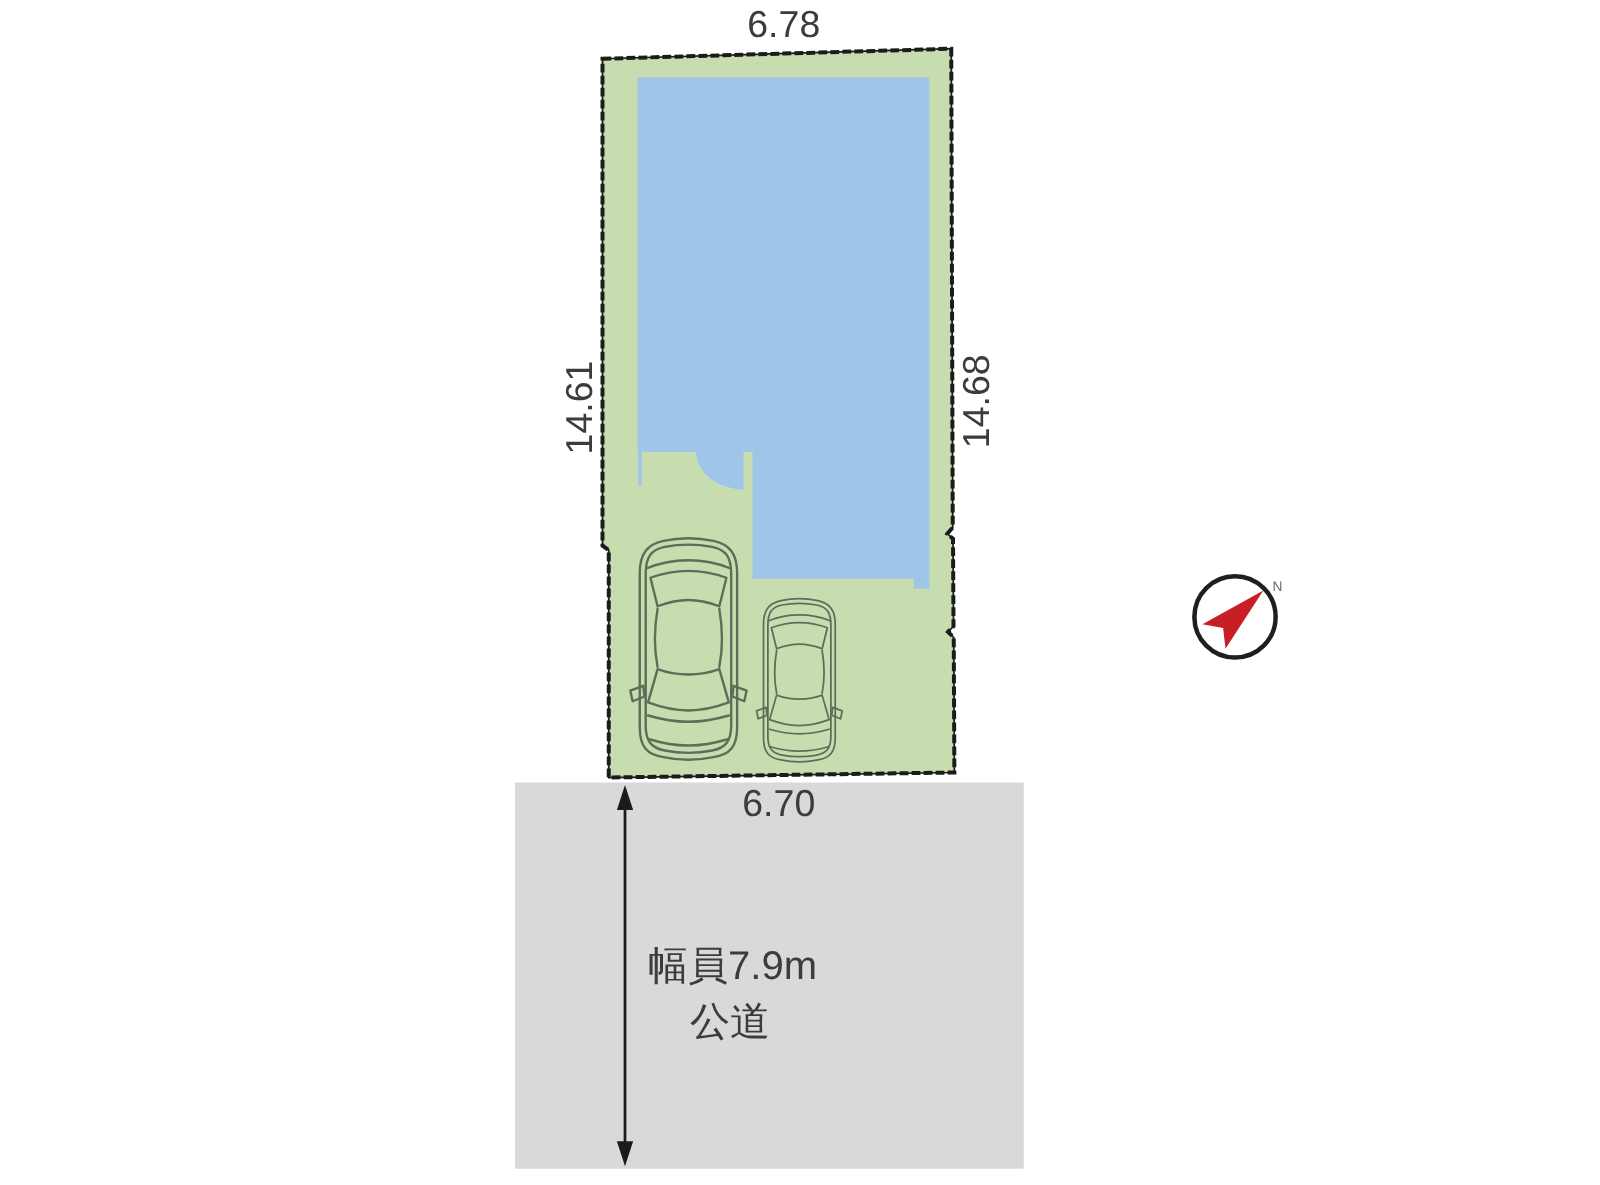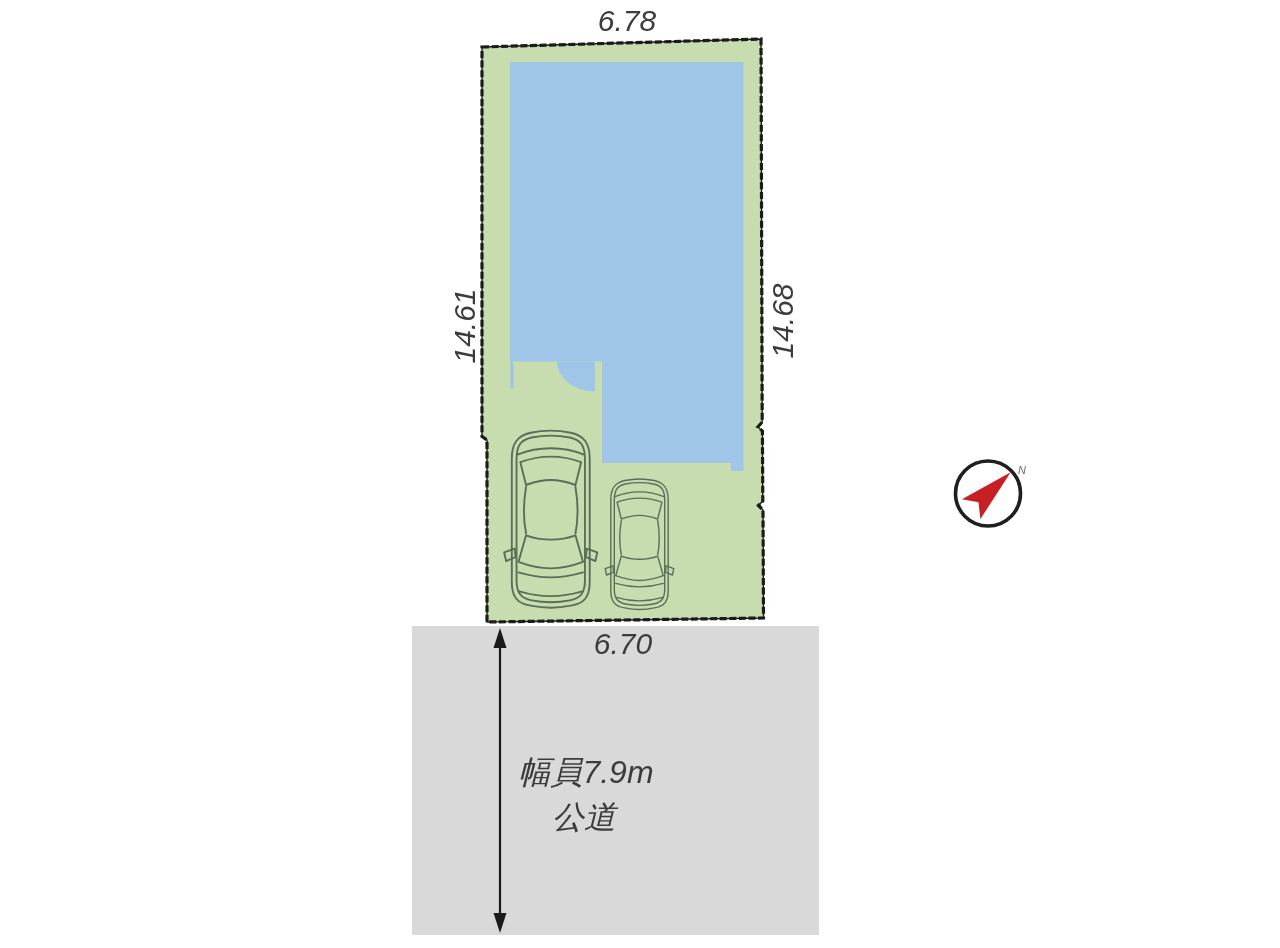--- a/index.html
+++ b/index.html
@@ -4,21 +4,21 @@
 <style>
   html, body {
     margin: 0;
     padding: 0;
     width: 1280px;
     height: 948px;
     background: #ffffff;
     overflow: hidden;
     font-family: "Liberation Sans", sans-serif;
   }
-  .page-root { position: relative; width: 1280px; height: 948px; font-style: italic; }
+  .page-root { position: relative; width: 1280px; height: 948px; }
   svg { display: block; }
   .dim {
     font-family: "Liberation Sans", sans-serif;
     font-size: 30px;
     fill: var(--text, #3c3c3c);
   }
   .road-label {
     font-family: "Liberation Sans", sans-serif;
     font-size: 32px;
     fill: var(--text, #3c3c3c);

